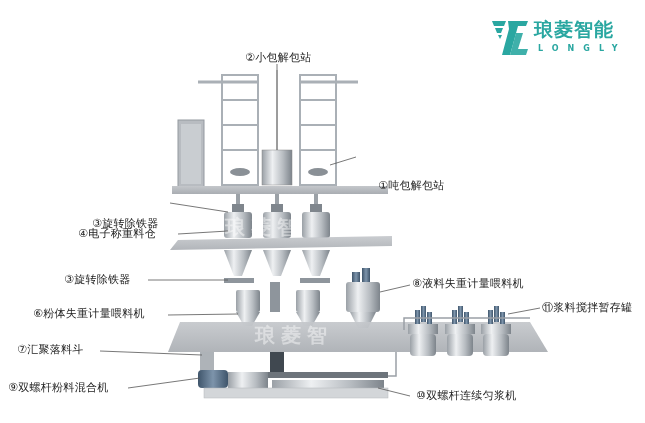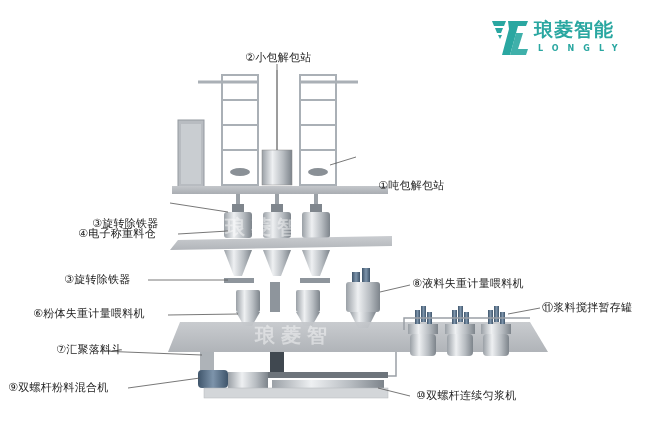--- a/index.html
+++ b/index.html
@@ -169,17 +169,17 @@
 
 <div class="wm" style="left:225px;top:214px;">琅菱智</div>
 <div class="wm" style="left:255px;top:322px;">琅菱智</div>
 
 <div class="label" style="left:245px;top:51px;">②小包解包站</div>
 <div class="label" style="left:378px;top:150px;margin-top:29px;">①吨包解包站</div>
 <div class="label" style="left:92px;top:196px;margin-top:21px;">③旋转除铁器</div>
 <div class="label" style="left:78px;top:227px;">④电子称重料仓</div>
 <div class="label" style="left:64px;top:273px;">③旋转除铁器</div>
 <div class="label" style="left:33px;top:307px;">⑥粉体失重计量喂料机</div>
-<div class="label" style="left:17px;top:343px;margin-left:39px;">⑦汇聚落料斗</div>
+<div class="label" style="left:17px;top:343px;">⑦汇聚落料斗</div>
 <div class="label" style="left:412px;top:277px;">⑧液料失重计量喂料机</div>
 <div class="label" style="left:542px;top:301px;">⑪浆料搅拌暂存罐</div>
 <div class="label" style="left:8px;top:381px;">⑨双螺杆粉料混合机</div>
 <div class="label" style="left:416px;top:389px;">⑩双螺杆连续匀浆机</div>
 
 </body></html>

